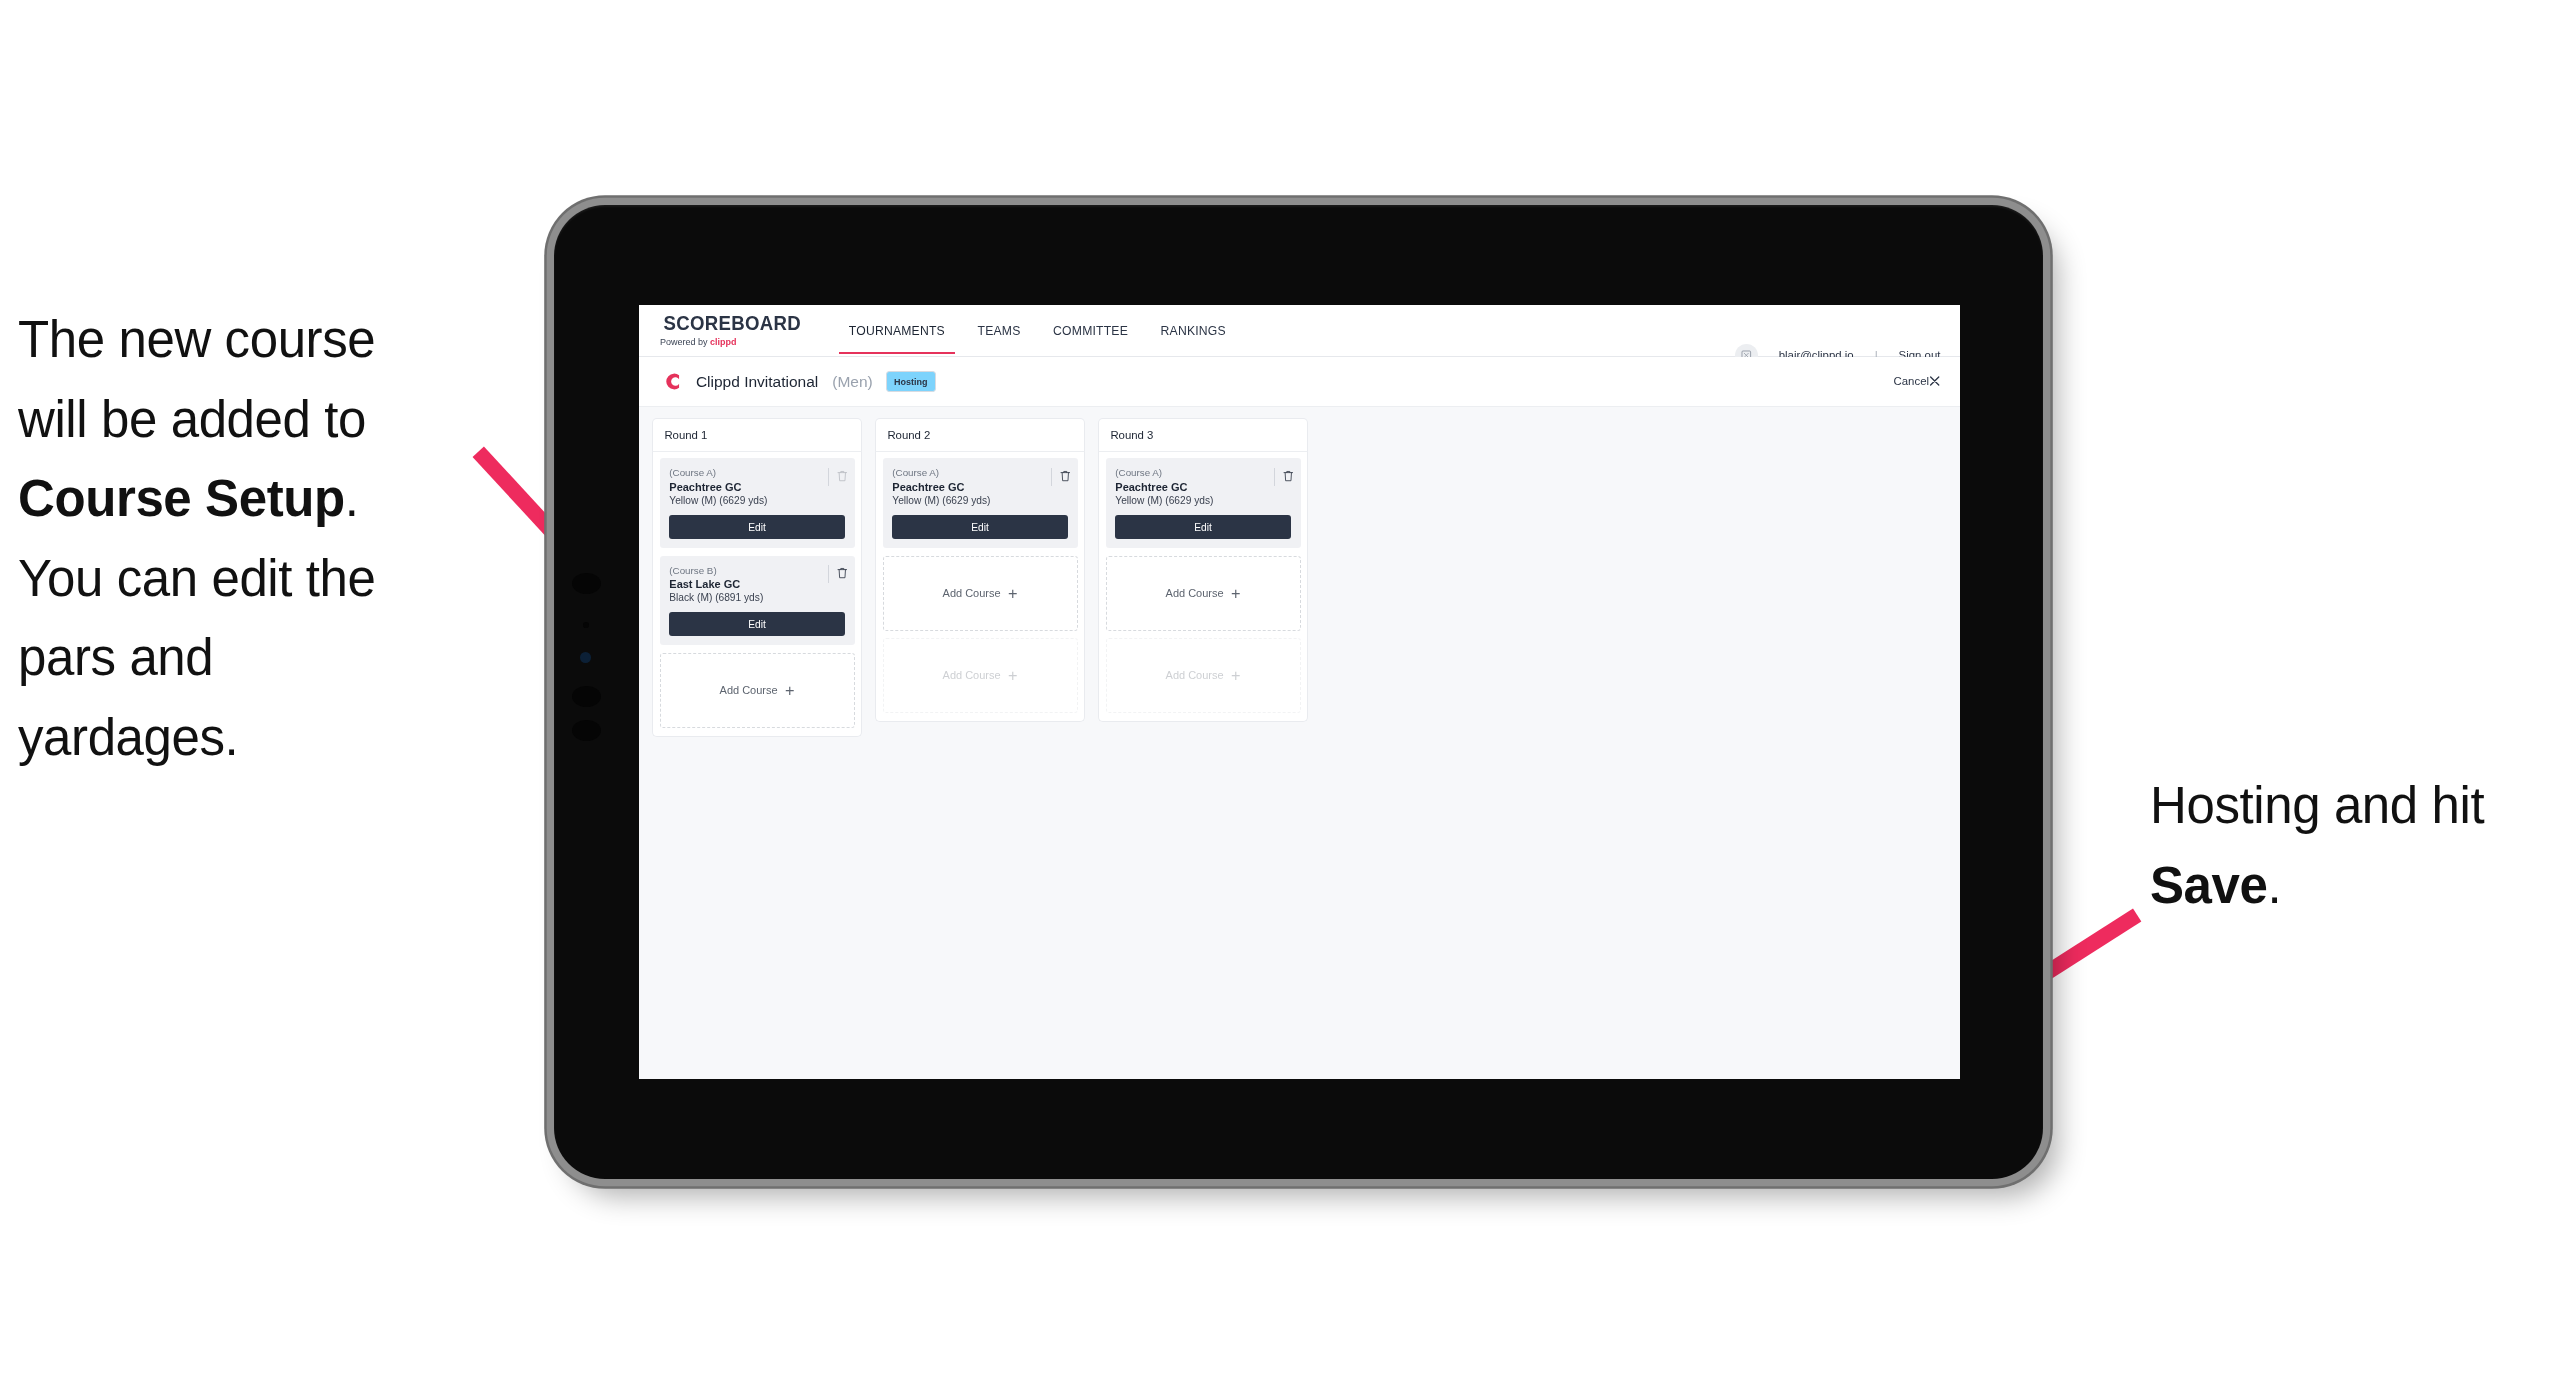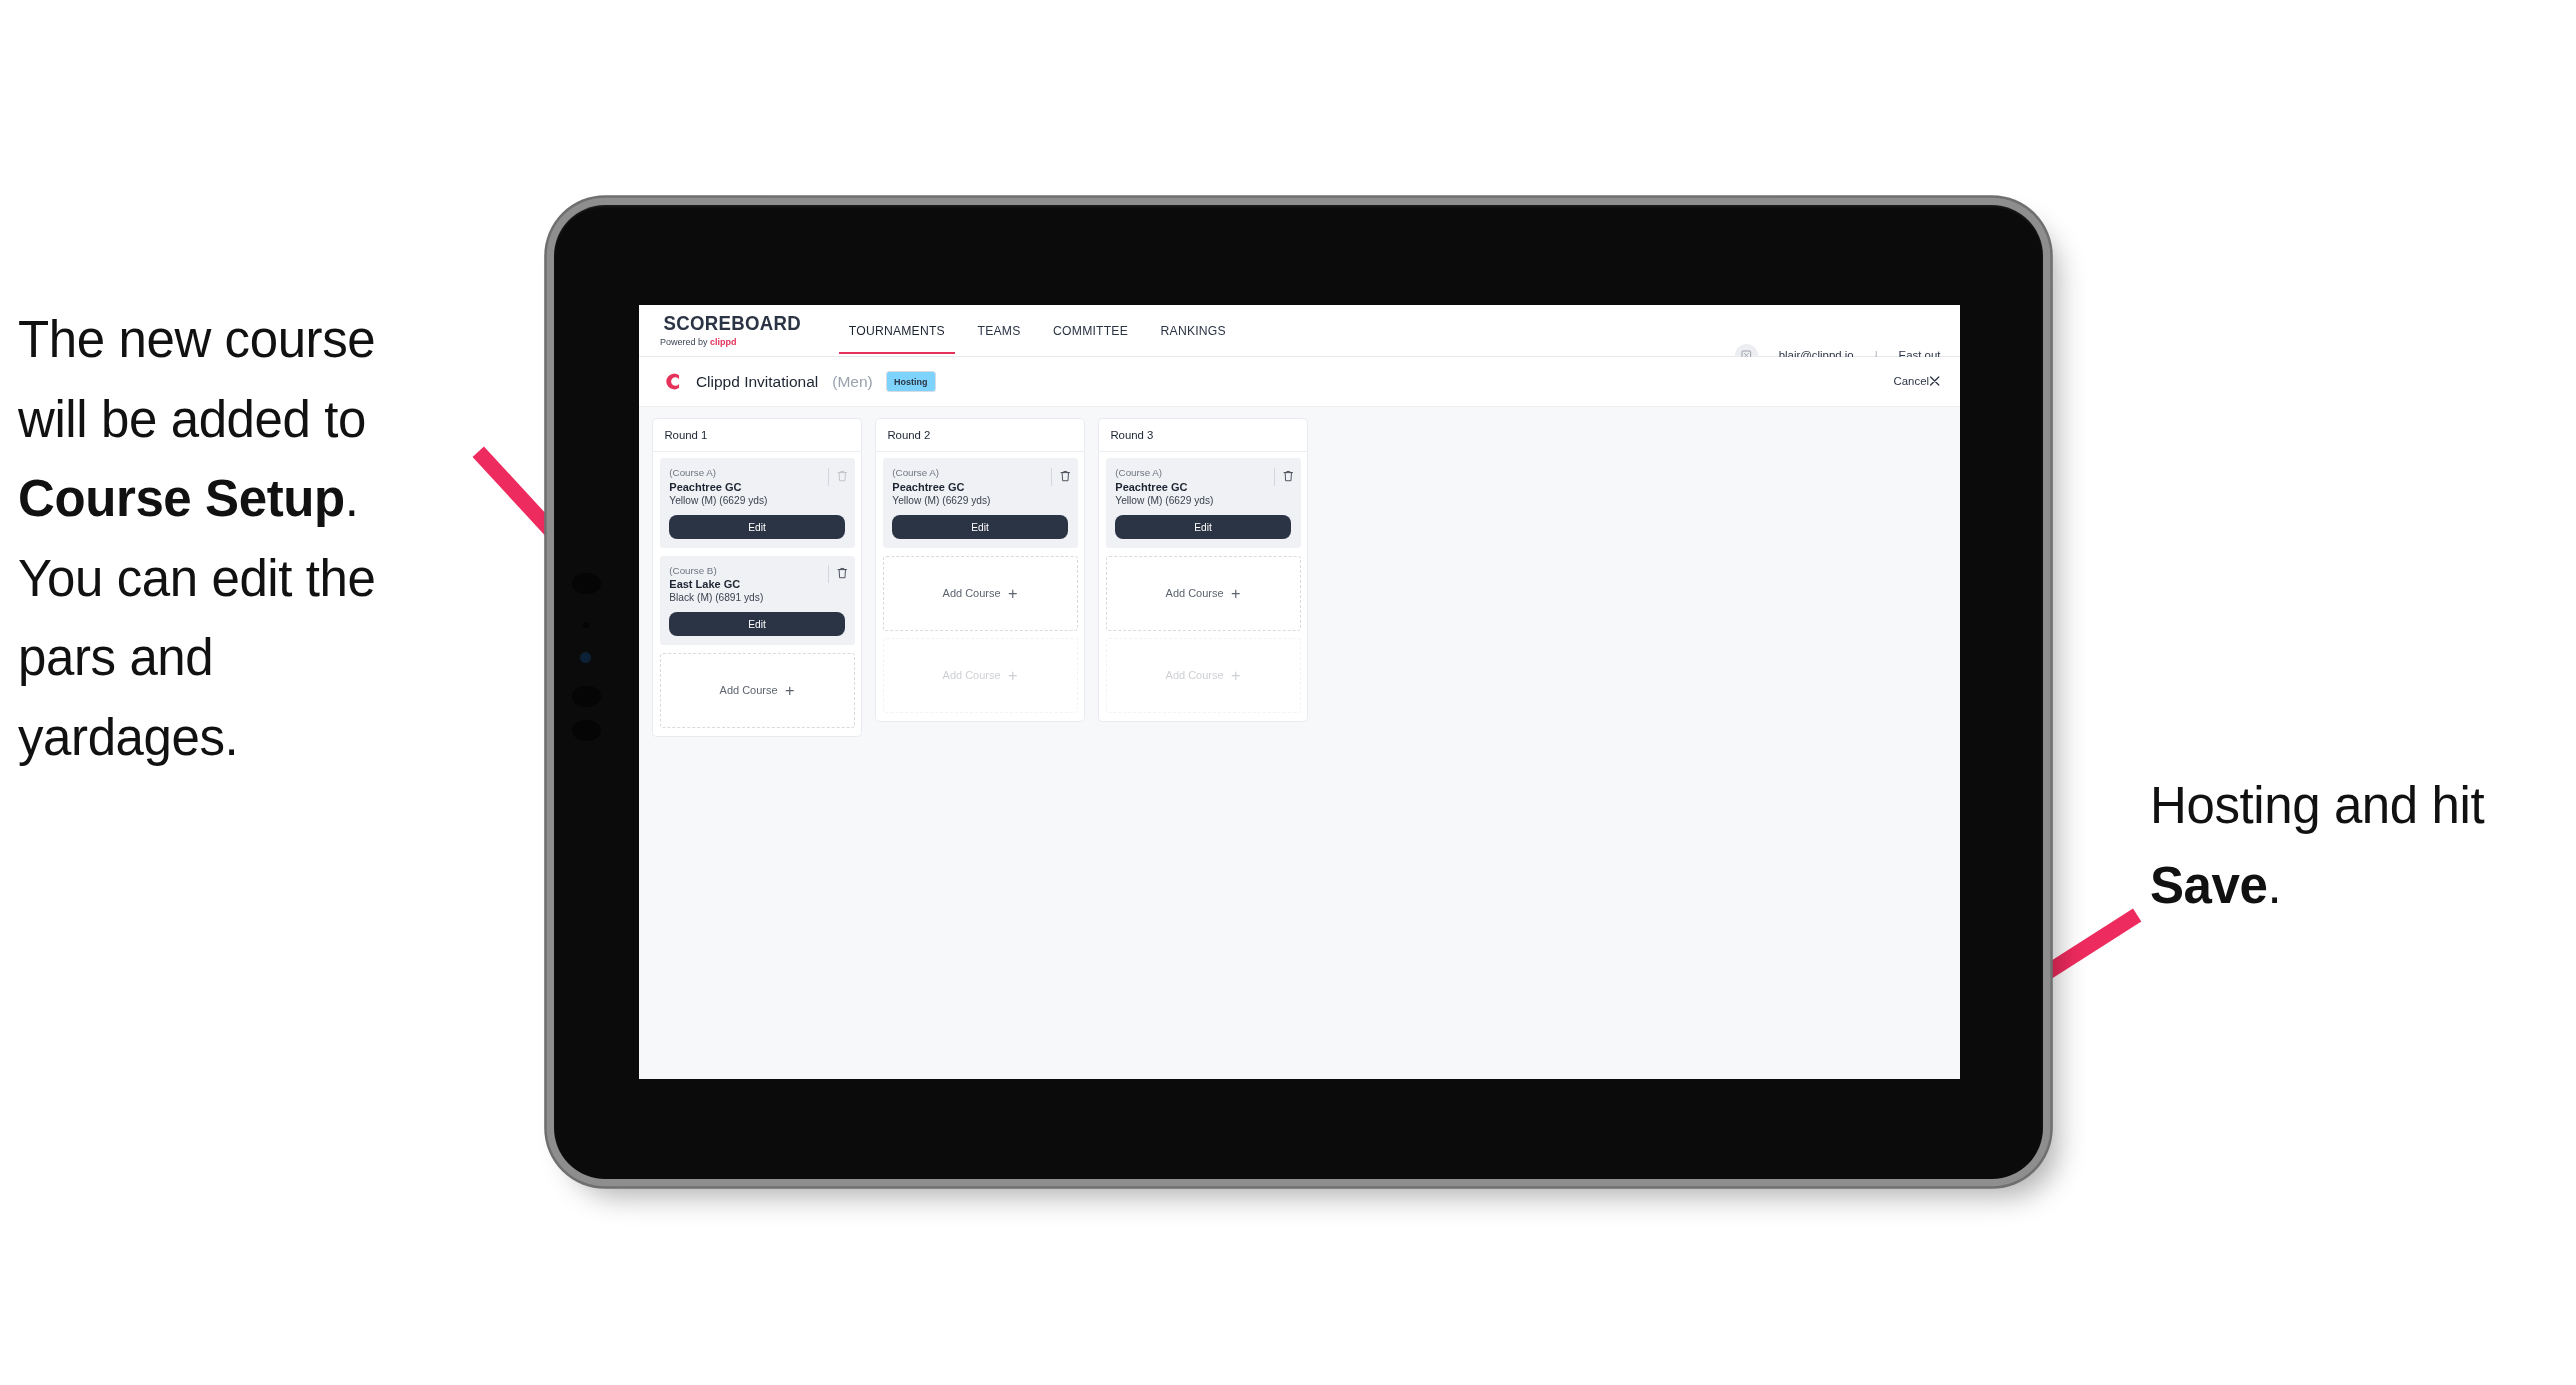--- a/index.html
+++ b/index.html
@@ -157,21 +157,21 @@
   .course-name { font-size: 11px; font-weight: 700; color: #1d2533; margin-bottom: 2.4px; }
   .course-tee { font-size: 10.2px; color: #3b4250; }
   .card-actions {
     position: absolute; right: 7.3px; top: 9.8px; display: flex; align-items: center; gap: 8.2px;
   }
   .vdiv { width: 0.8px; height: 18px; background: #d3d6dc; }
   .trash { opacity: 1; }
   .trash.dim { opacity: 0.28; }
   .edit-btn {
     margin-top: 9px; background: #2b3445; color: #ffffff;
-    font-size: 10.2px; text-align: center; border-radius: 8px; padding: 6.5px 0;
+    font-size: 10.2px; text-align: center; border-radius: 3px; padding: 6.5px 0;
   }
 
   .add-course {
     border: 0.8px dashed #d7dade; border-radius: 3.3px; background: #ffffff;
     height: 73px; display: flex; align-items: center; justify-content: center;
     gap: 7.3px; font-size: 11px; color: #5d646f;
   }
   .add-course.ghost { opacity: 0.30; }
   .add-course .plus { font-size: 16.3px; line-height: 1; color: #5d646f; font-weight: 300; }
 </style>
@@ -217,21 +217,21 @@
 
       <div id="account">
         <div id="avatar">
           <svg width="10.6" height="10.6" viewBox="0 0 16 16" fill="none">
             <rect x="1.5" y="1.5" width="13" height="13" rx="1.5" stroke="#8d949f" stroke-width="1.3"></rect>
             <path d="M4.5 4.5 L11.5 11.5 M11.5 4.5 L4.5 11.5" stroke="#8d949f" stroke-width="1.1"></path>
           </svg>
         </div>
         <span>blair@clippd.io</span>
         <span class="sep">|</span>
-        <span id="signout">East out</span>
+        <span id="signout">Sign out</span>
       </div>
     </div>
 
     <div id="tourn-header">
       <div id="tourn-logo">
         <svg width="23" height="23" viewBox="0 0 28 28">
           <path d="M22 6.5 A9.6 9.6 0 1 0 22 21.5 L22 16.6 A5.2 5.2 0 1 1 22 11.4 Z" fill="#e5325b"></path>
         </svg>
       </div>
       <span id="tourn-name">Clippd Invitational</span>

